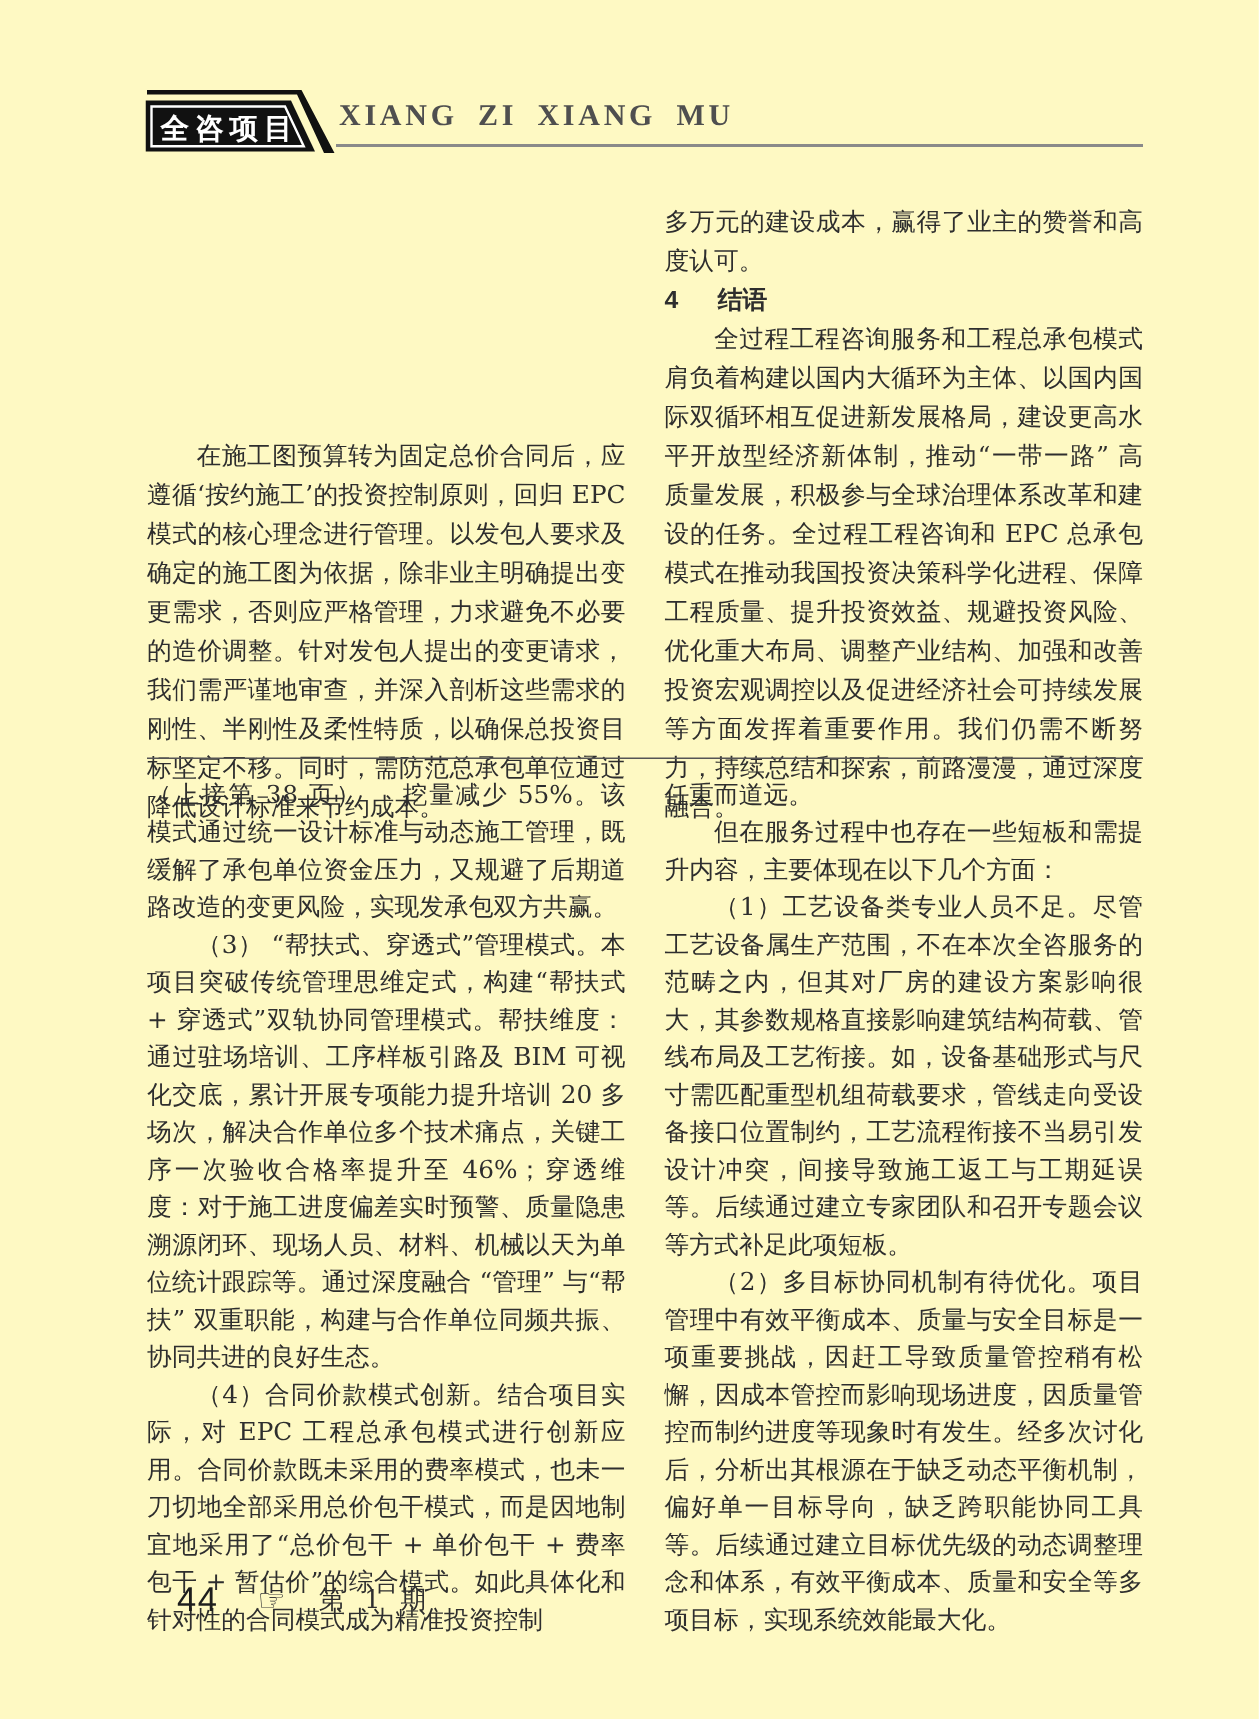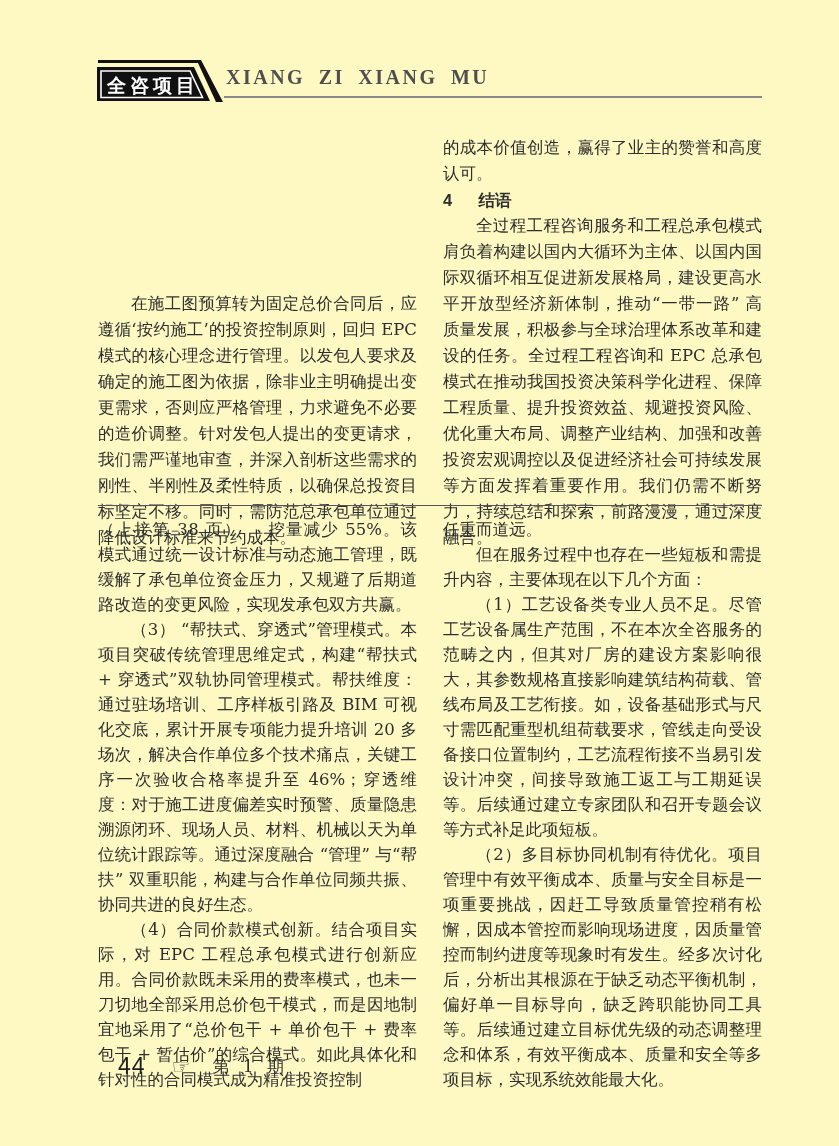--- a/index.html
+++ b/index.html
@@ -72,21 +72,21 @@
   </svg>
 
   <div class="pinyin-title">XIANG ZI XIANG MU</div>
   <div class="header-rule"></div>
 
   <div class="section top-section">
     <div class="col">
       <p class="para">在施工图预算转为固定总价合同后，应遵循‘按约施工’的投资控制原则，回归 EPC 模式的核心理念进行管理。以发包人要求及确定的施工图为依据，除非业主明确提出变更需求，否则应严格管理，力求避免不必要的造价调整。针对发包人提出的变更请求，我们需严谨地审查，并深入剖析这些需求的刚性、半刚性及柔性特质，以确保总投资目标坚定不移。同时，需防范总承包单位通过降低设计标准来节约成本。</p>
     </div>
     <div class="col">
-      <p class="cont">的成本价值创造，赢得了业主的赞誉和高度认可。</p>
+      <p class="cont">多万元的建设成本，赢得了业主的赞誉和高度认可。</p>
       <p class="sec-heading">
         <span class="h-num">4</span><span>结语</span>
       </p>
       <p class="para">全过程工程咨询服务和工程总承包模式肩负着构建以国内大循环为主体、以国内国际双循环相互促进新发展格局，建设更高水平开放型经济新体制，推动“一带一路” 高质量发展，积极参与全球治理体系改革和建设的任务。全过程工程咨询和 EPC 总承包模式在推动我国投资决策科学化进程、保障工程质量、提升投资效益、规避投资风险、优化重大布局、调整产业结构、加强和改善投资宏观调控以及促进经济社会可持续发展等方面发挥着重要作用。我们仍需不断努力，持续总结和探索，前路漫漫，通过深度融合。</p>
     </div>
   </div>
 
   <div class="section-divider"></div>
 
   <div class="section bottom-section">

